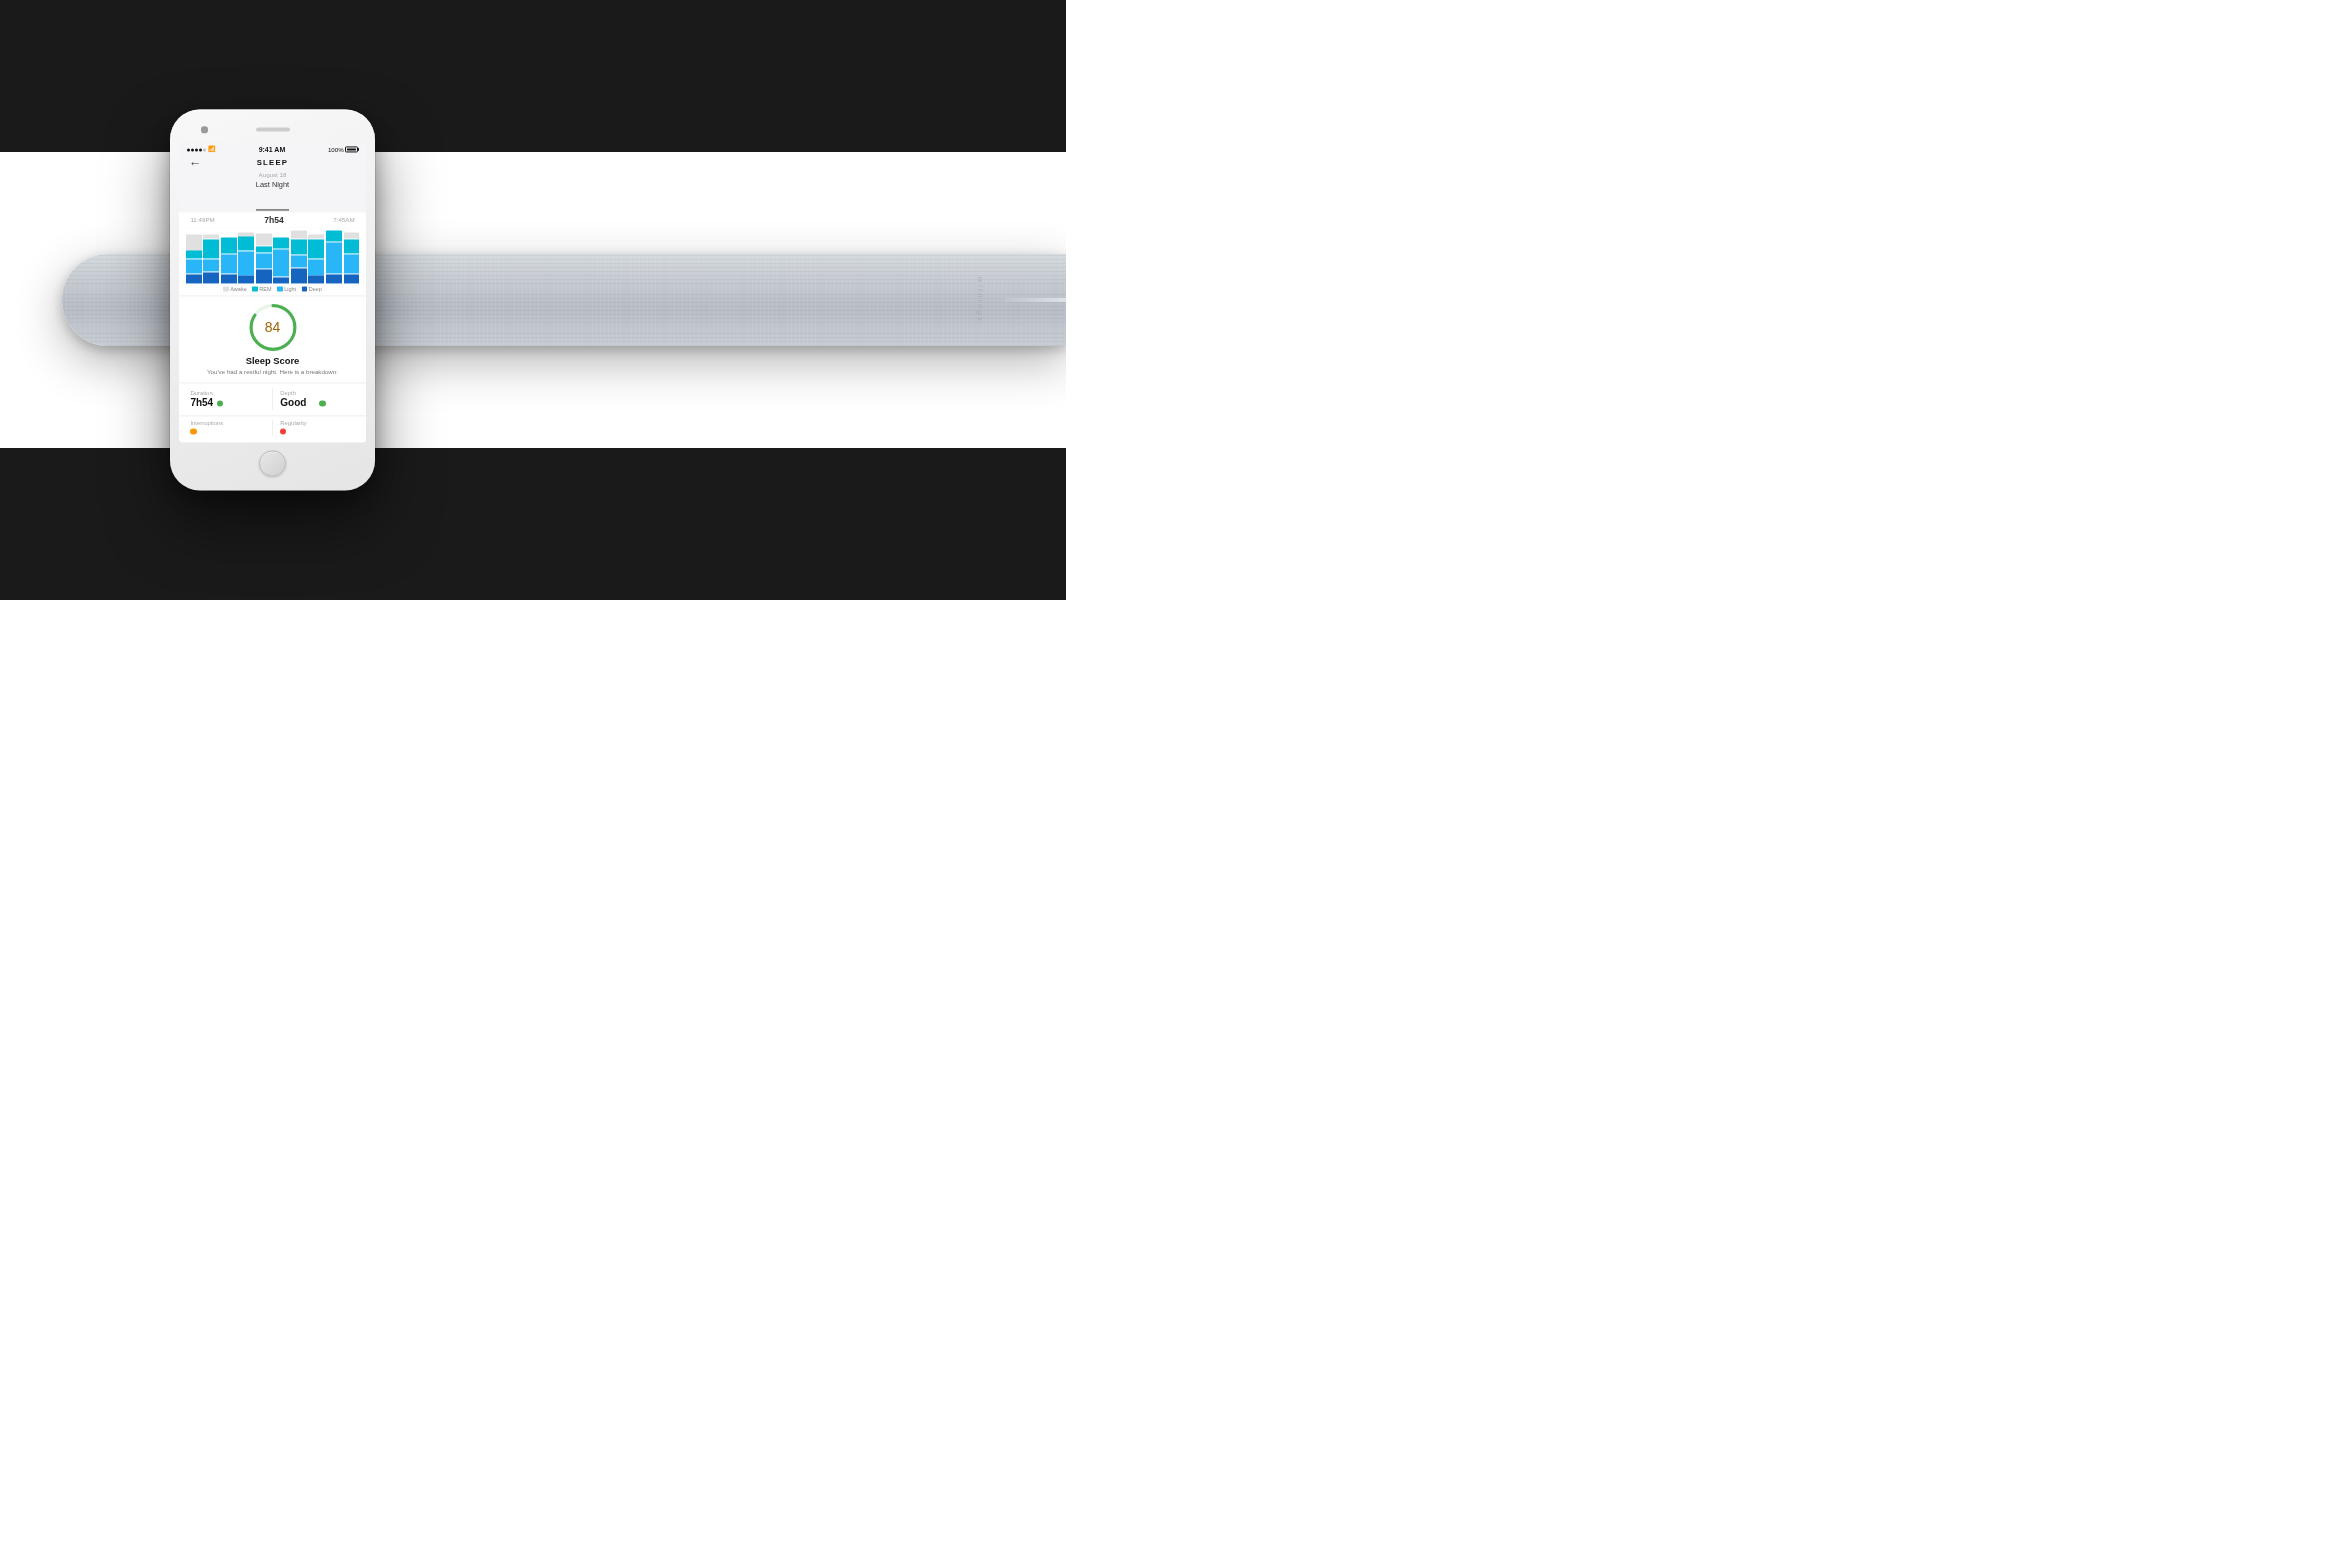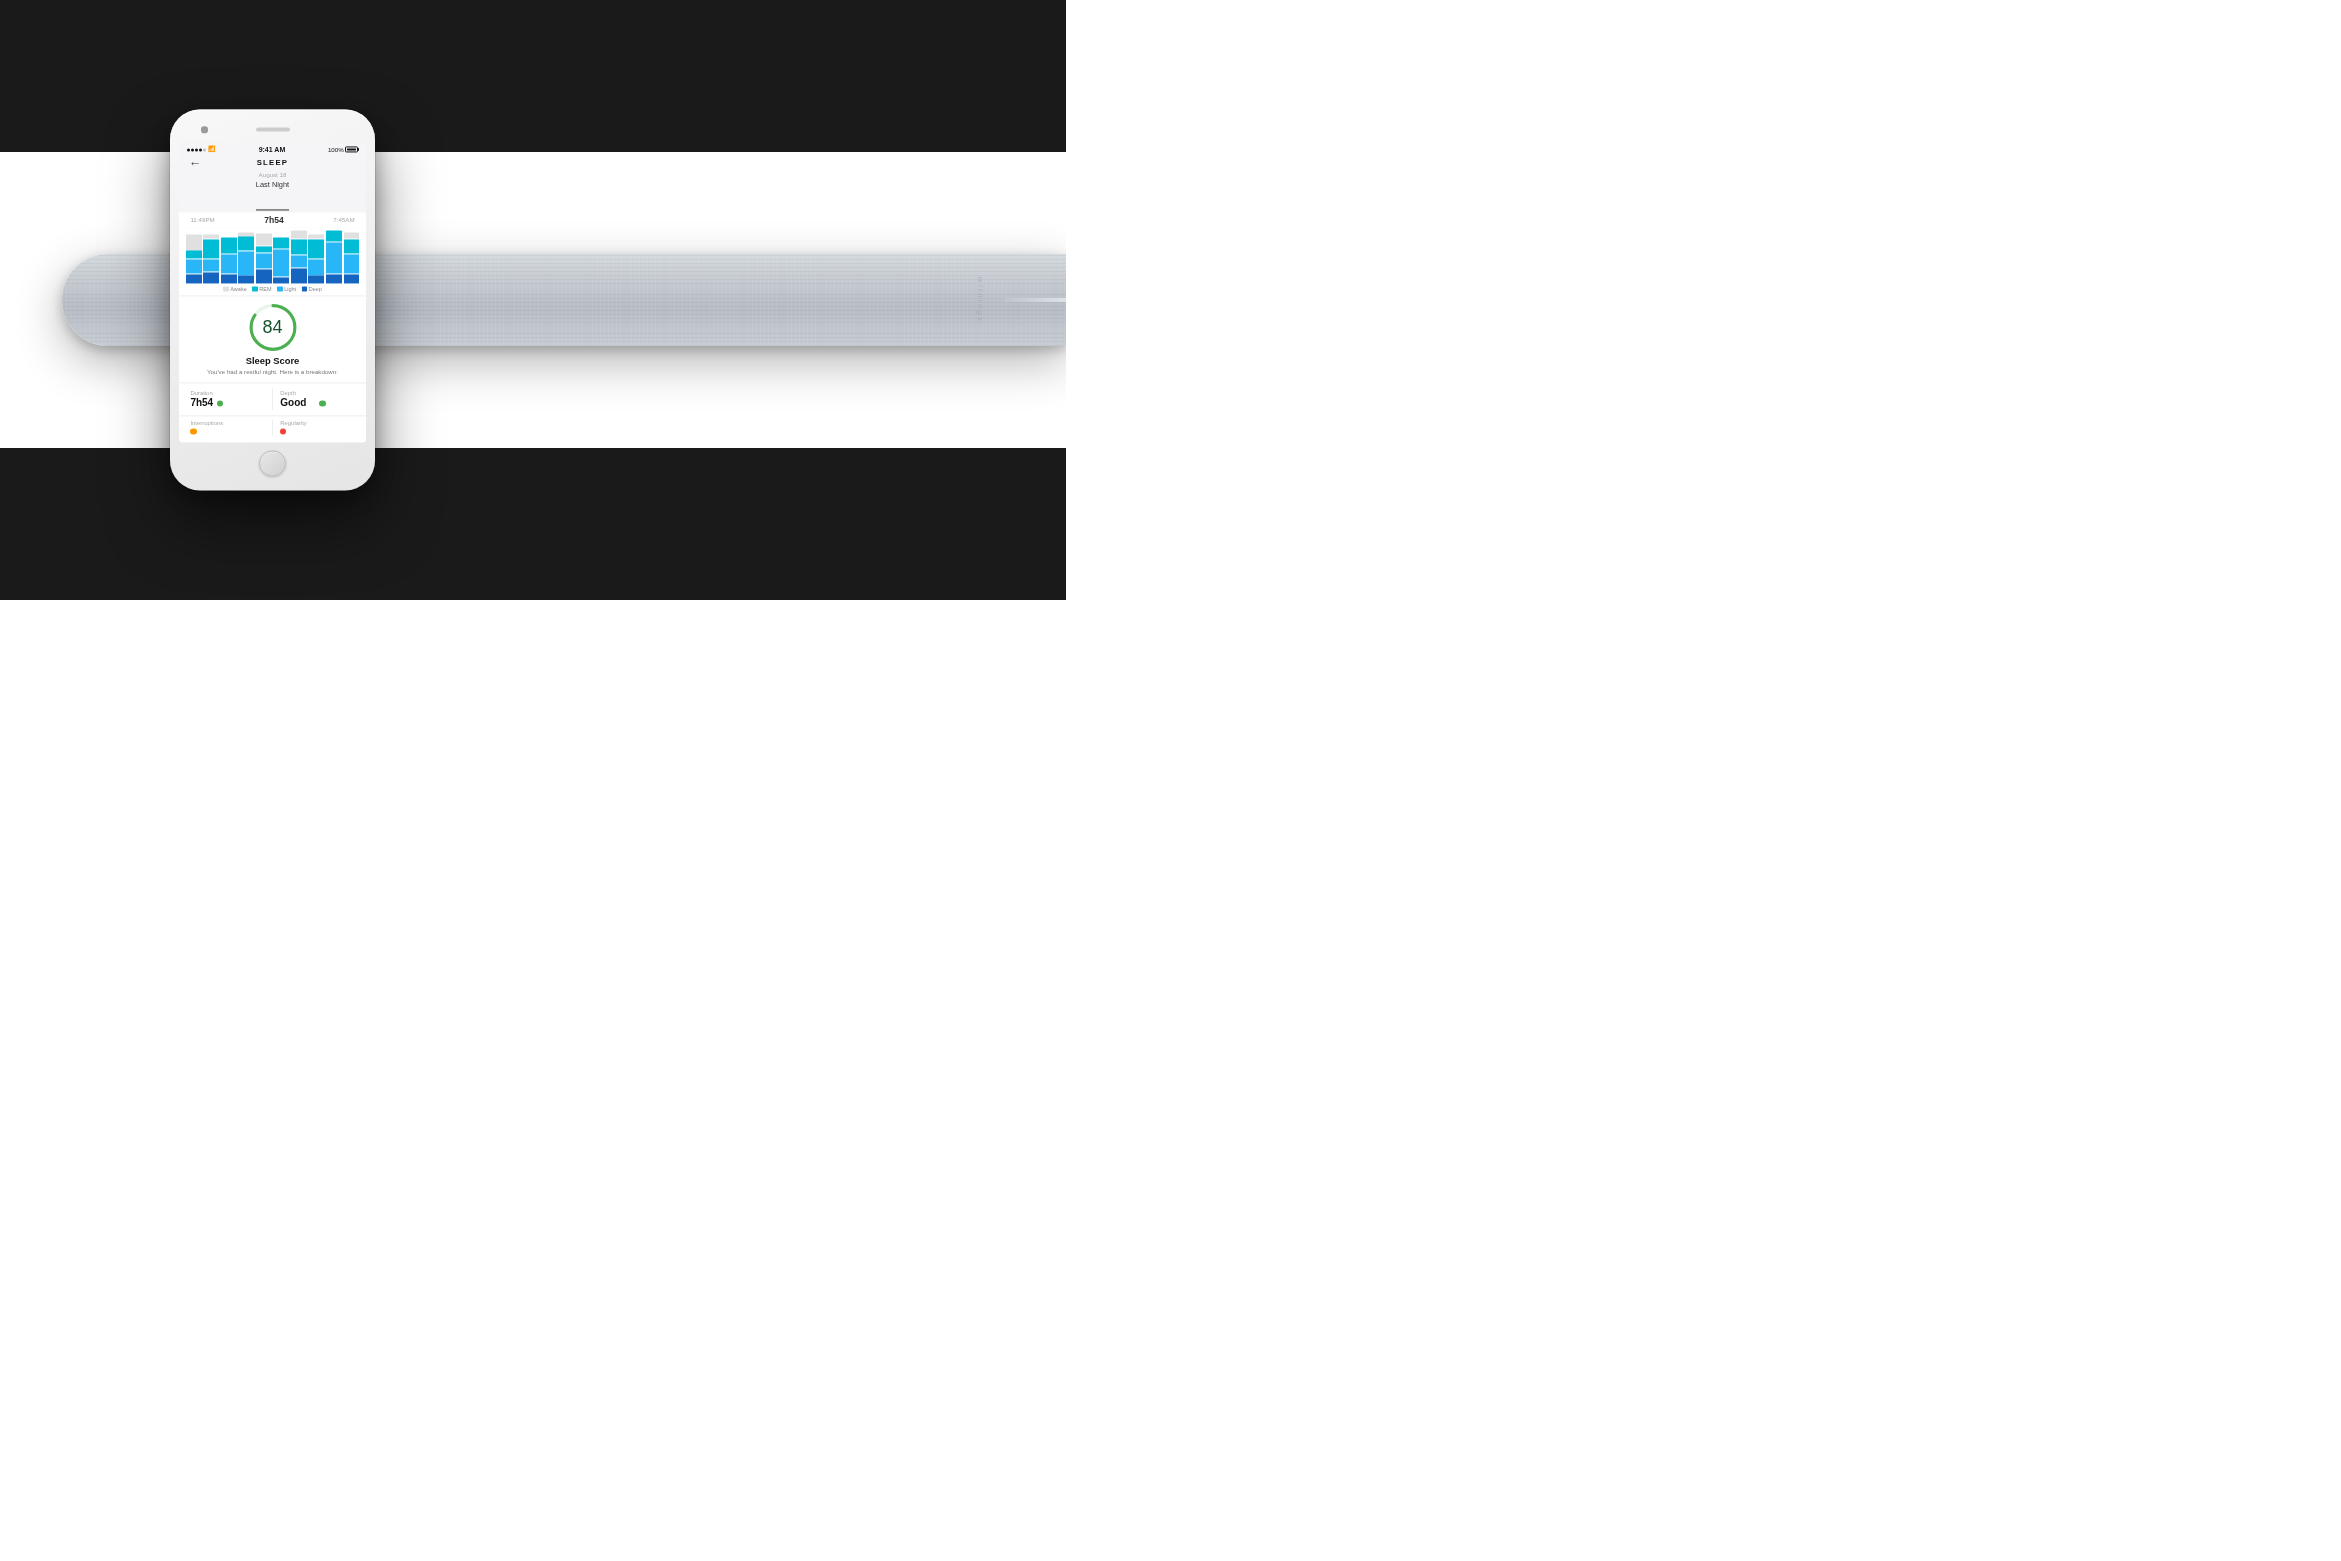--- a/index.html
+++ b/index.html
@@ -272,21 +272,21 @@
         border-top:0.8px solid #f0f0f0;
       ">
 
         <div style="position:relative;width:50px;height:50px;">
           <svg width="50" height="50" viewBox="0 0 64 64">
             <circle cx="32" cy="32" r="28" fill="none" stroke="#e8f5e9" stroke-width="4"></circle>
             <circle cx="32" cy="32" r="28" fill="none" stroke="#4caf50" stroke-width="4" stroke-dasharray="175.9" stroke-dashoffset="28.1" stroke-linecap="round" transform="rotate(-90 32 32)"></circle>
           </svg>
           <span style="
             position:absolute;top:50%;left:50%;transform:translate(-50%,-50%);
-            font-size:18px;font-weight:300;color:#14532d;
+            font-size:14px;font-weight:300;color:#a16207;
           ">84</span>
         </div>
         <div style="
           font-size:9.4px;font-weight:700;color:#111;margin-top:3.1px;
         ">Sleep Score</div>
         <div style="
           font-size:6.2px;color:#777;text-align:center;margin-top:2.3px;line-height:1.4;
         ">
           <span>You've had a restful night.
 Here is a breakdown:</span>

